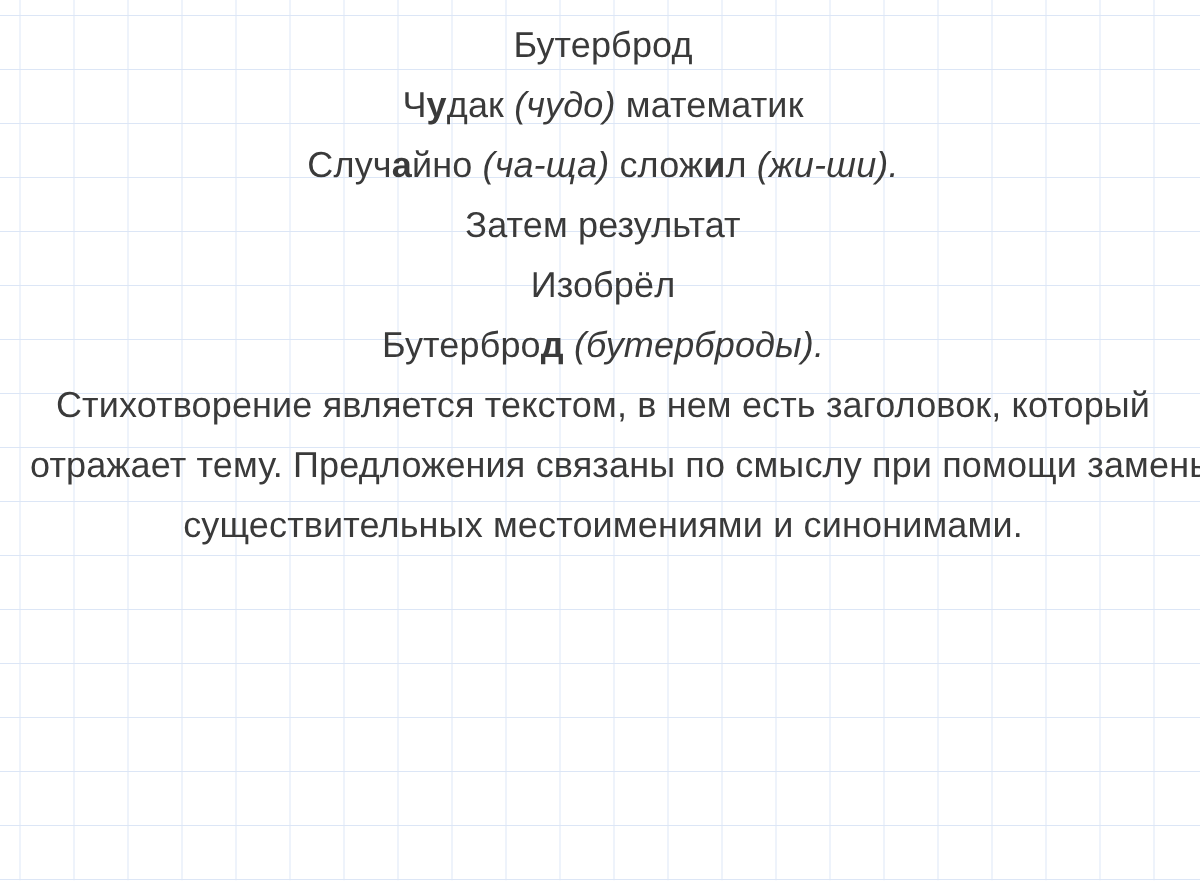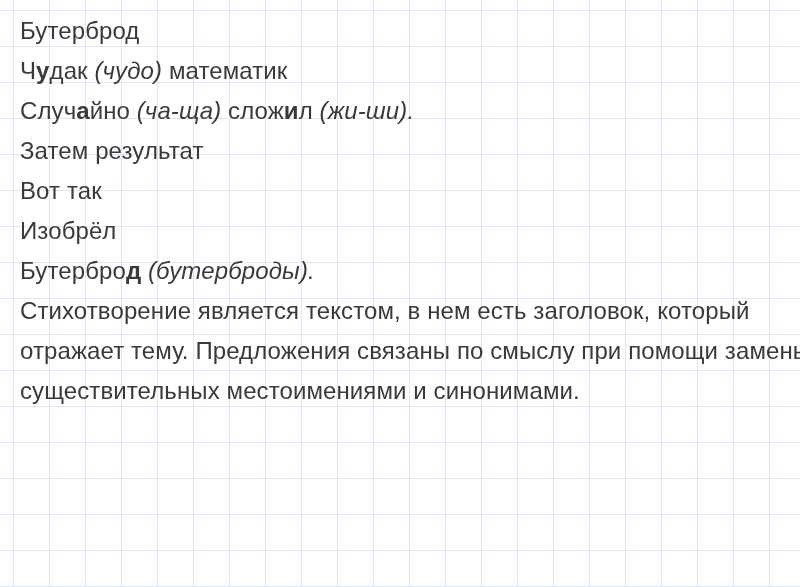--- a/index.html
+++ b/index.html
@@ -18,20 +18,21 @@
   }
   .content {
     position: absolute;
     left: 20px;
     top: 11px;
     right: 16px;
     font-size: 24px;
     line-height: 40px;
     color: #3a3a3a;
     letter-spacing: 0.1px;
+    text-align: center;
   }
   .line { height: 40px; white-space: nowrap; }
   .b { font-weight: 700; }
   .i { font-style: italic; margin-top: 12px; }
 </style>
 </head>
 <body>
 
 <div class="page">
   <div class="content">
@@ -48,23 +49,20 @@
 
     <div class="line">
       <span>Случ</span><span class="b">а</span><span>йно </span><span class="i">(ча-ща)</span><span> слож</span><span class="b">и</span><span>л </span><span class="i">(жи-ши).</span>
     </div>
 
     <div class="line">
       <span>Затем результат</span>
     </div>
 
 
-    <div class="line">
-      <span>Вот так</span>
-    </div>
 
 
     <div class="line">
       <span>Изобрёл</span>
     </div>
 
     <div class="line">
       <span>Бутербро</span><span class="b">д</span><span class="i"> (бутерброды).</span>
     </div>
 

